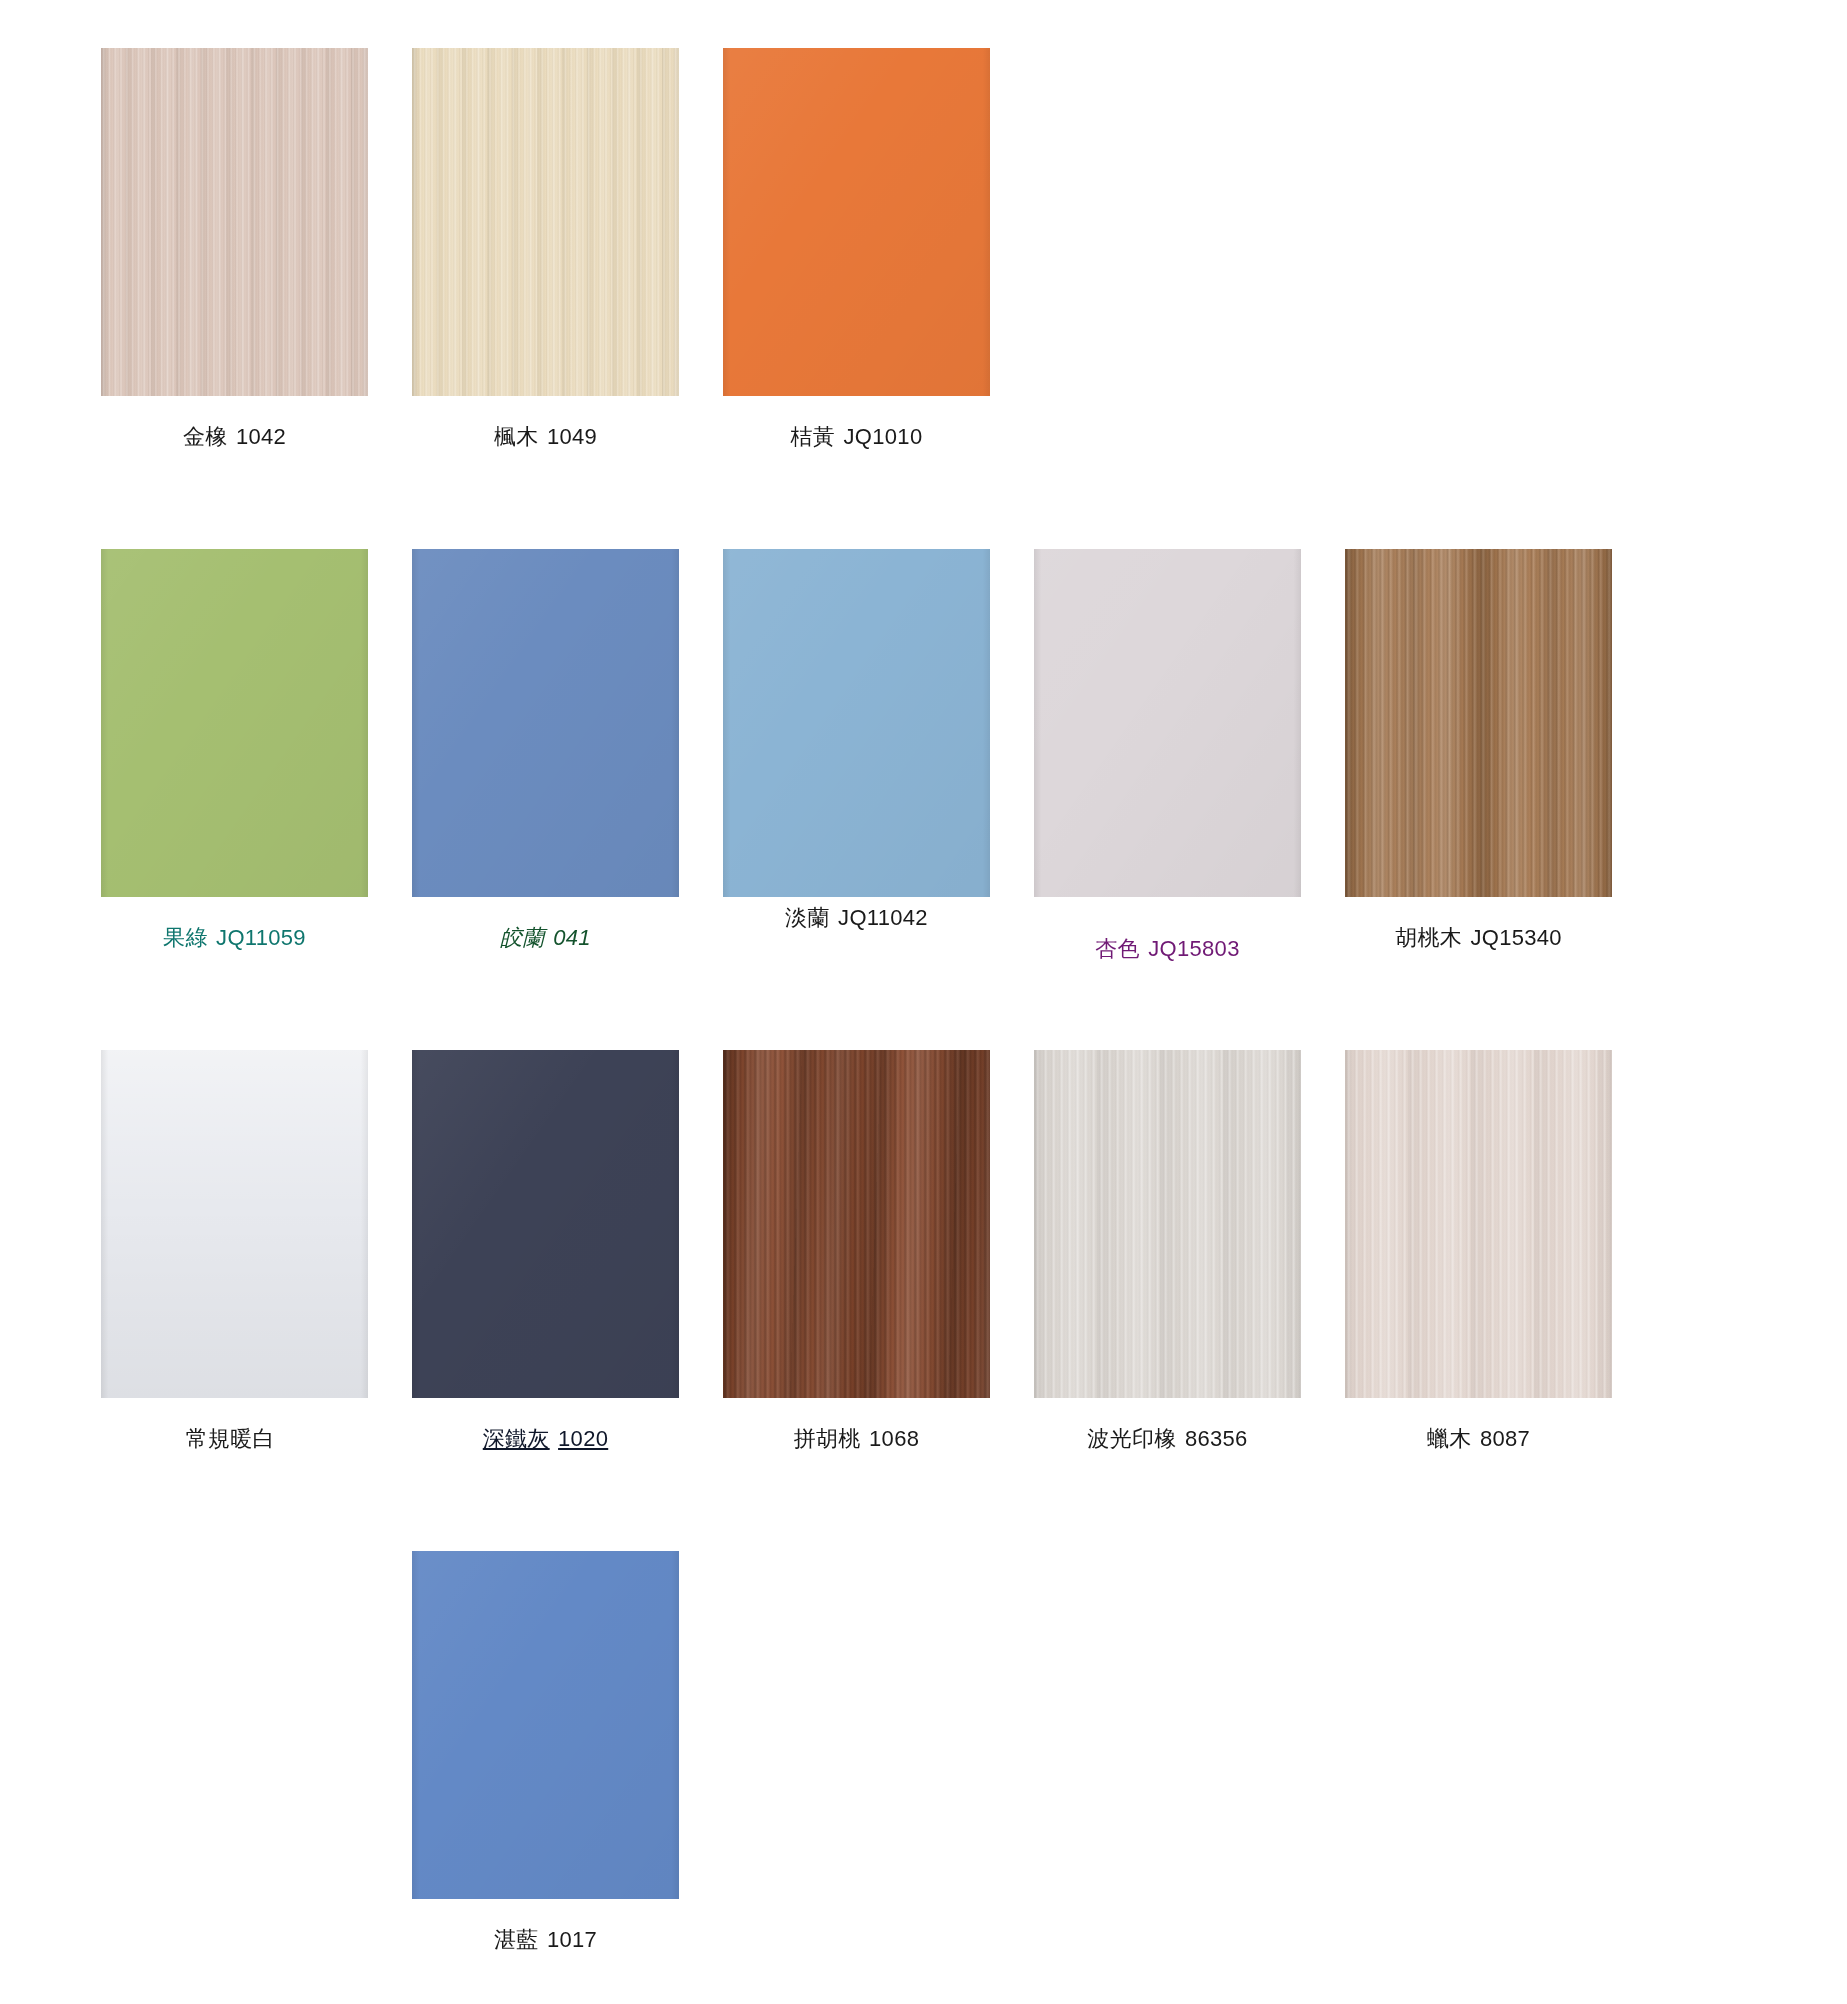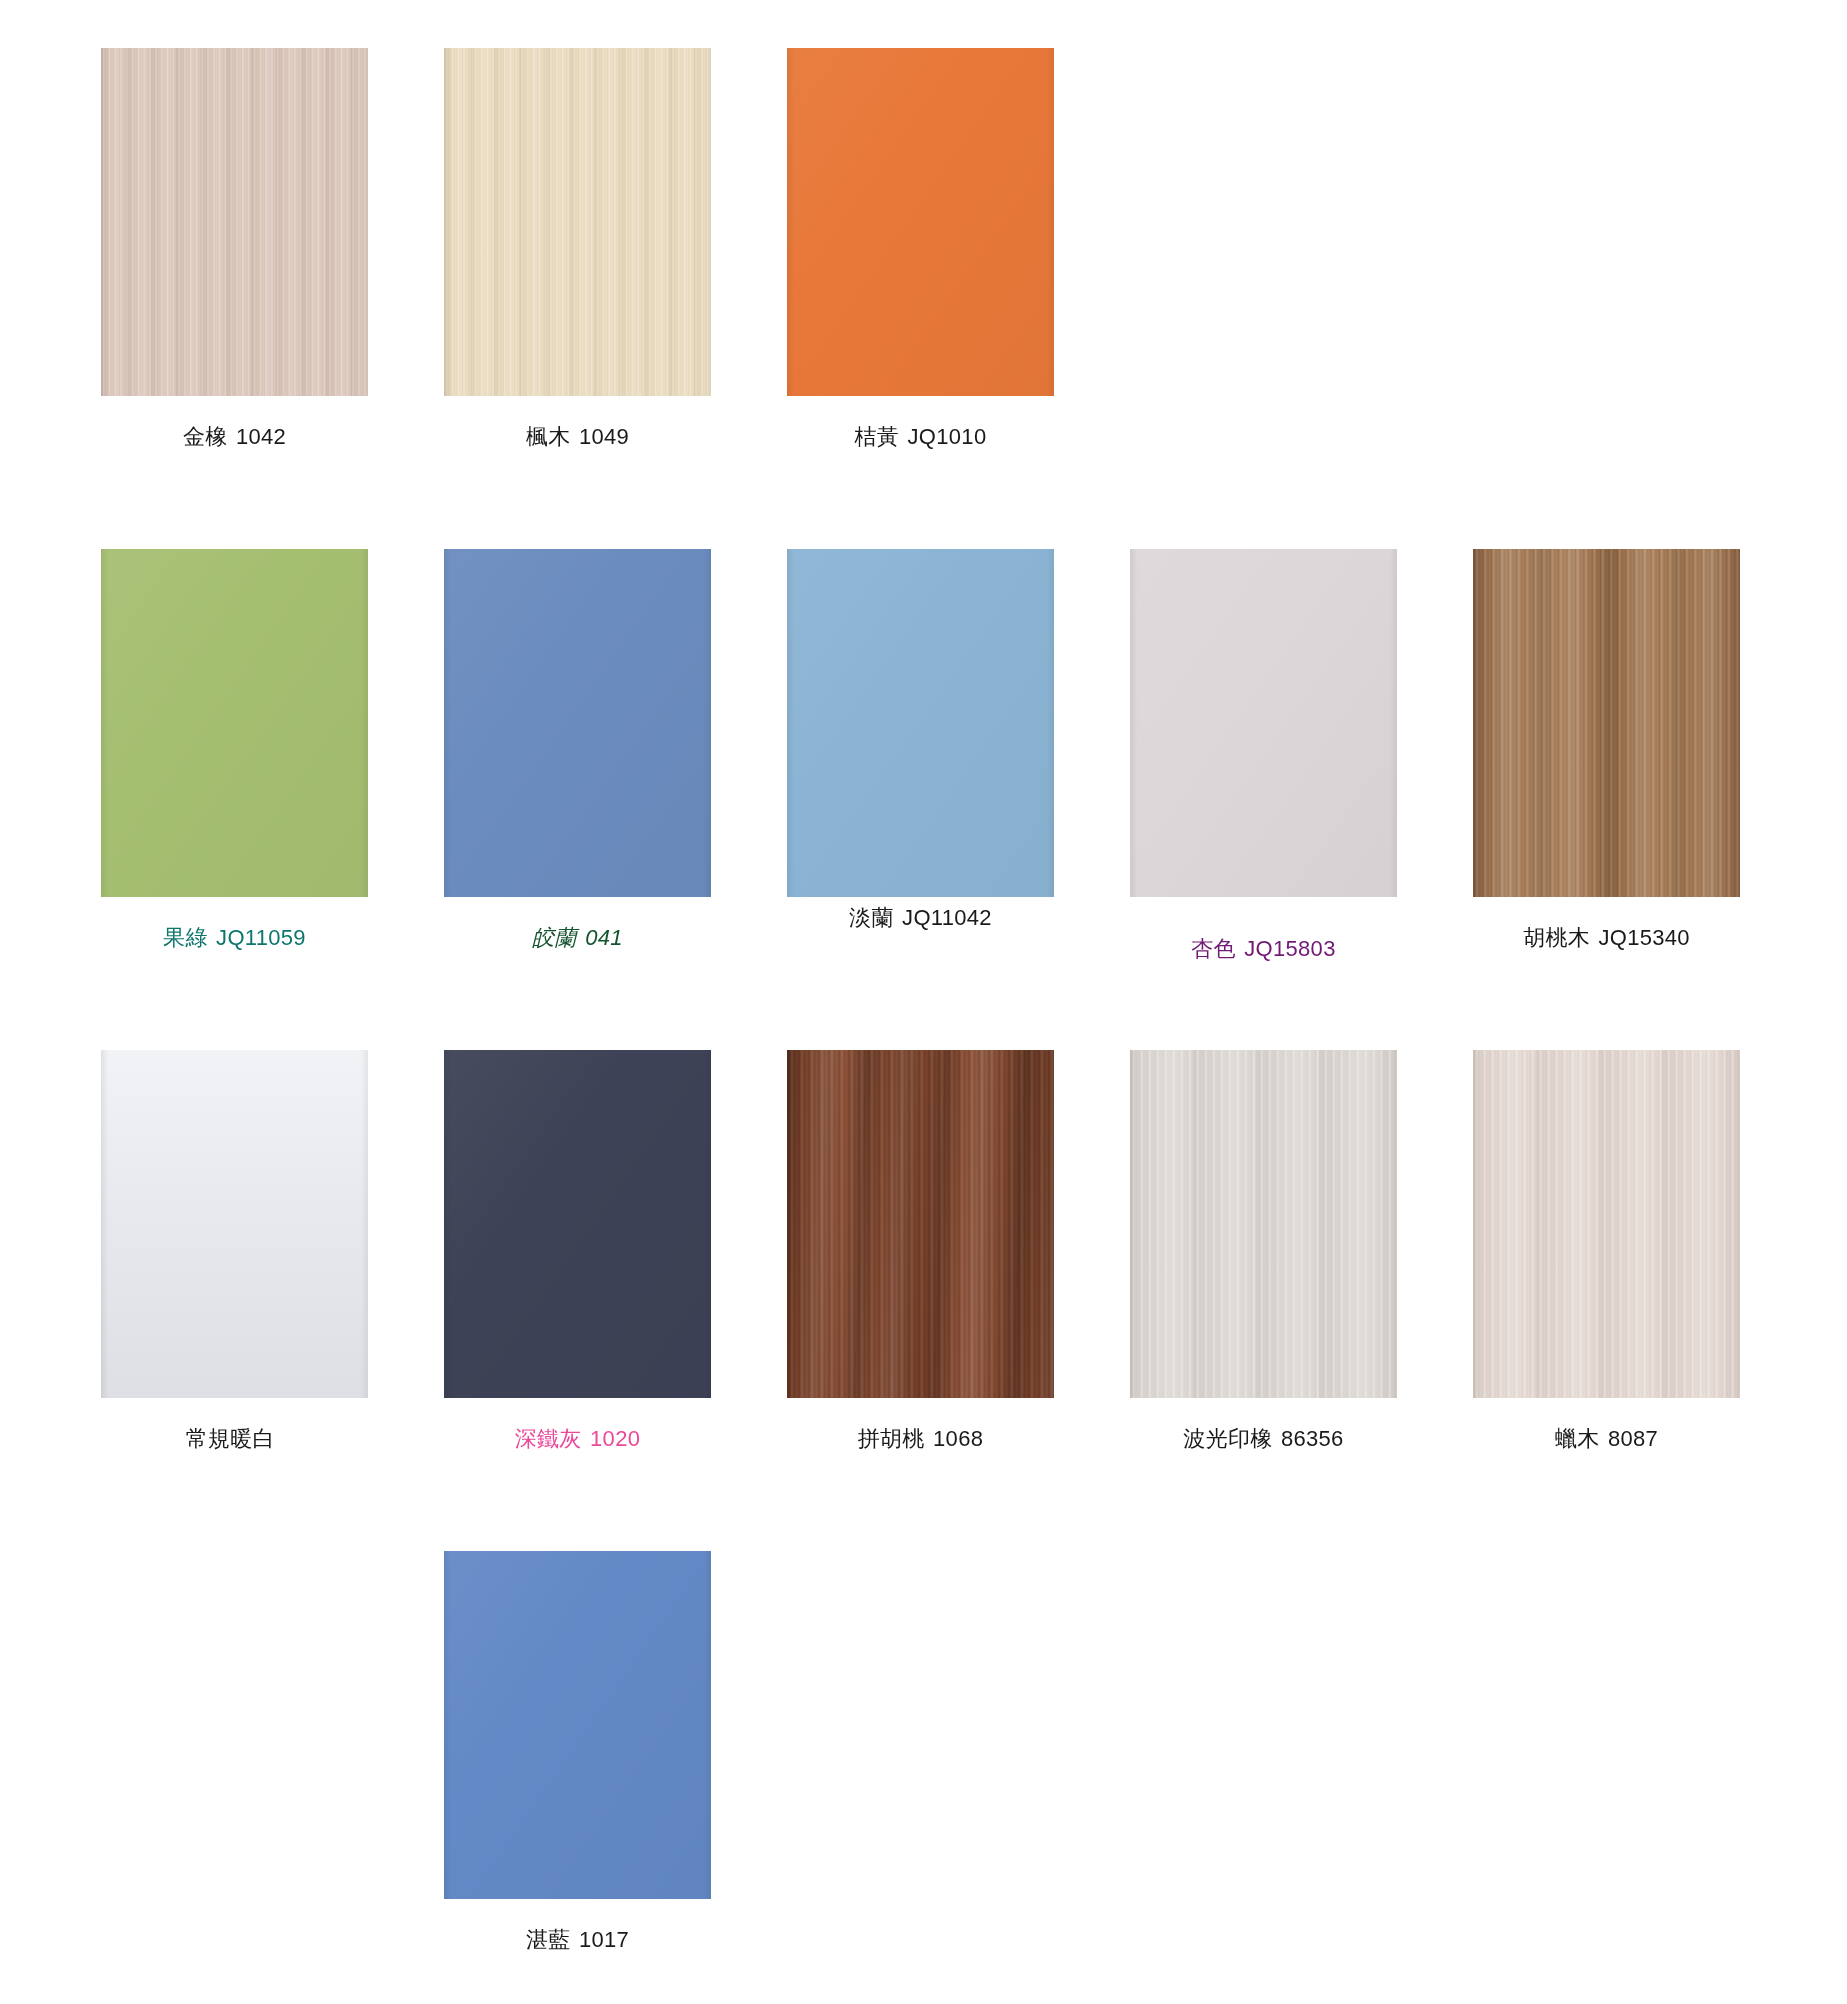--- a/index.html
+++ b/index.html
@@ -25,21 +25,20 @@
     padding: 48px 0 0 0;
   }
 
   .swatch-row {
     display: flex;
     flex-direction: row;
     justify-content: flex-start;
     align-items: flex-start;
     margin: 0 0 0 79px;
     height: 501px;
-    gap: 32px;
   }
   .swatch-row.row-last {
     margin-left: 79px;
   }
 
   .swatch-cell {
     width: 311px;
     display: flex;
     flex-direction: column;
     align-items: center;
@@ -256,21 +255,21 @@
           <div class="swatch-grain grain-plain"></div>
           <div class="chip-edge"></div>
         </div>
         <div class="swatch-caption" style="color: rgb(26, 26, 26);"><span class="caption-name">常規暖白</span></div>
       </div>
       <div class="swatch-cell">
         <div class="swatch-chip" style="background-color: rgb(61, 66, 86);">
           <div class="swatch-grain grain-solid"></div>
           <div class="chip-edge"></div>
         </div>
-        <div class="swatch-caption" style="color: #ec4899;"><span class="caption-name">深鐵灰</span><span class="caption-code">1020</span></div>
+        <div class="swatch-caption" style="color: #0f172a; text-decoration: underline;"><span class="caption-name">深鐵灰</span><span class="caption-code">1020</span></div>
       </div>
       <div class="swatch-cell">
         <div class="swatch-chip" style="background-color: rgb(140, 74, 46);">
           <div class="swatch-grain grain-walnut"></div>
           <div class="chip-edge"></div>
         </div>
         <div class="swatch-caption" style="color: rgb(26, 26, 26);"><span class="caption-name">拼胡桃</span><span class="caption-code">1068</span></div>
       </div>
       <div class="swatch-cell">
         <div class="swatch-chip" style="background-color: rgb(218, 213, 208);">

